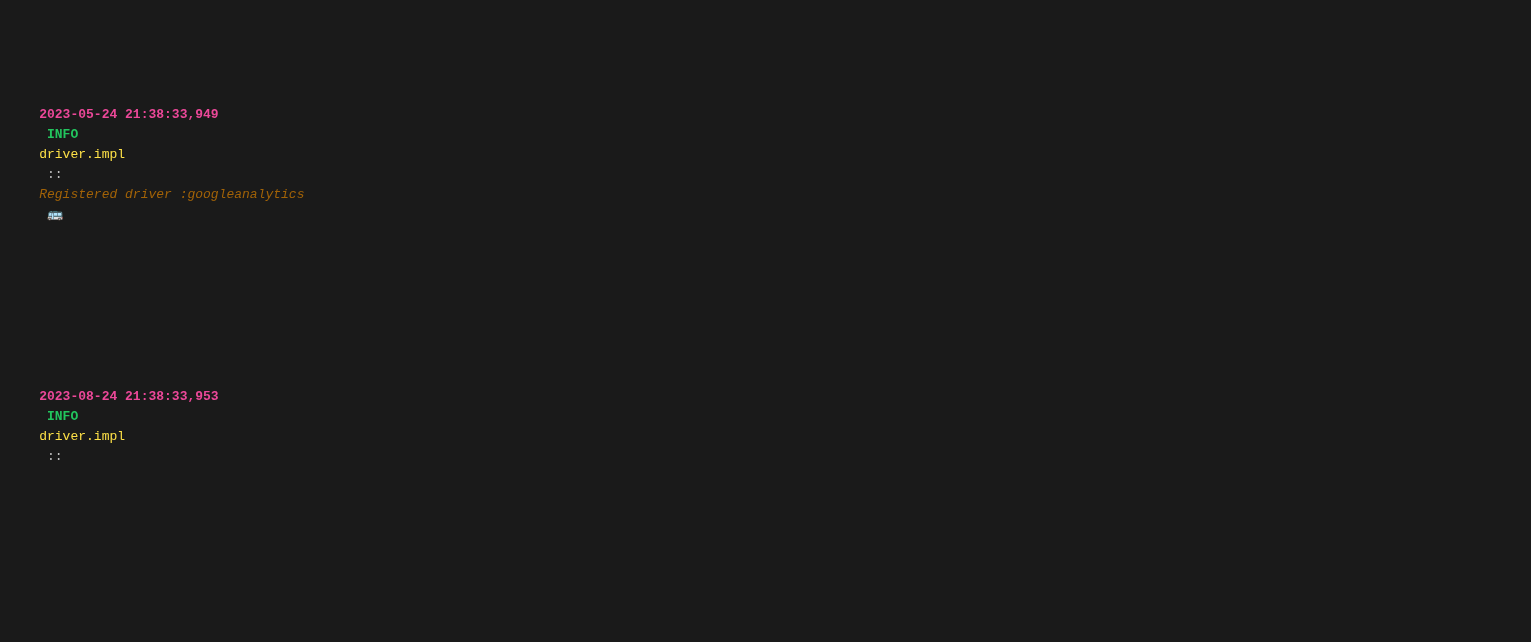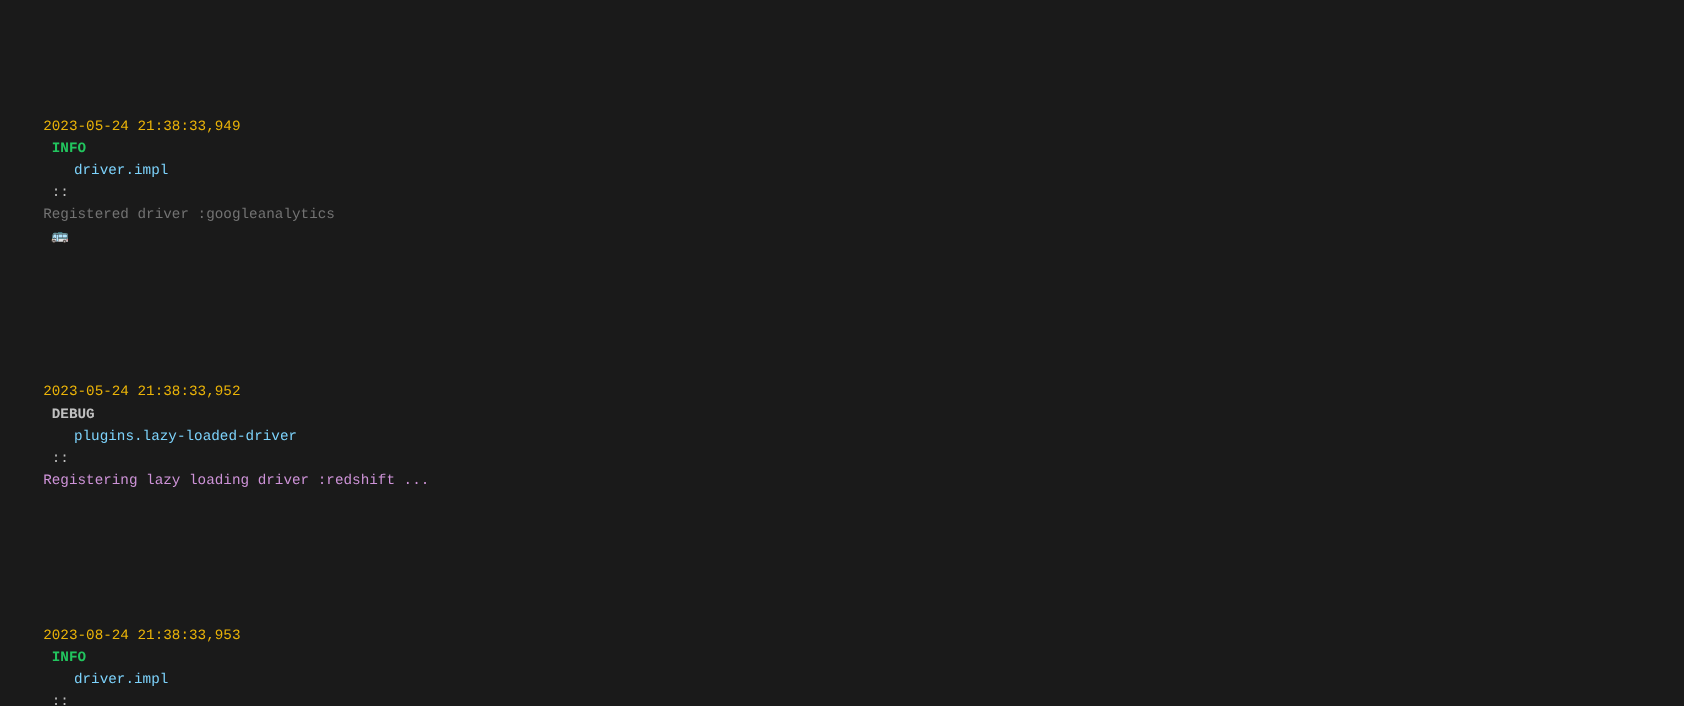--- a/index.html
+++ b/index.html
@@ -14,51 +14,44 @@
       padding: 4px 8px;
     }
     .log-container {
       line-height: 1.55;
       white-space: pre-wrap;
       word-break: break-all;
     }
     .log-line {
       display: block;
     }
-    .ts { color: #eab308; }
+    .ts { color: #ec4899; font-weight: bold; }
     .level-debug { color: #c0c0c0; font-weight: bold; }
     .level-info { color: #22c55e; font-weight: bold; }
-    .namespace { color: #7dd3fc; margin-left: 28px; }
+    .namespace { color: #fde047; }
     .sep { color: #c0c0c0; }
-    .cyan { color: #737373; }
+    .cyan { color: #a16207; font-style: italic; }
     .magenta { color: #ce93d8; }
   </style>
 </head>
 <body>
 
 <div class="log-container">
 
   
   <span class="log-line">
     <span class="ts">2023-05-24 21:38:33,949</span>
     <span class="level-info"> INFO </span>
     <span class="namespace">driver.impl</span>
     <span class="sep"> :: </span>
     <span class="cyan">Registered driver :googleanalytics</span>
     <span> 🚌</span>
   </span>
 
   
-  <span class="log-line">
-    <span class="ts">2023-05-24 21:38:33,952</span>
-    <span class="level-debug"> DEBUG </span>
-    <span class="namespace">plugins.lazy-loaded-driver</span>
-    <span class="sep"> :: </span>
-    <span class="magenta">Registering lazy loading driver :redshift ...</span>
-  </span>
 
   
   <span class="log-line">
     <span class="ts">2023-08-24 21:38:33,953</span>
     <span class="level-info"> INFO </span>
     <span class="namespace">driver.impl</span>
     <span class="sep"> :: </span>
     
     
   </span>

